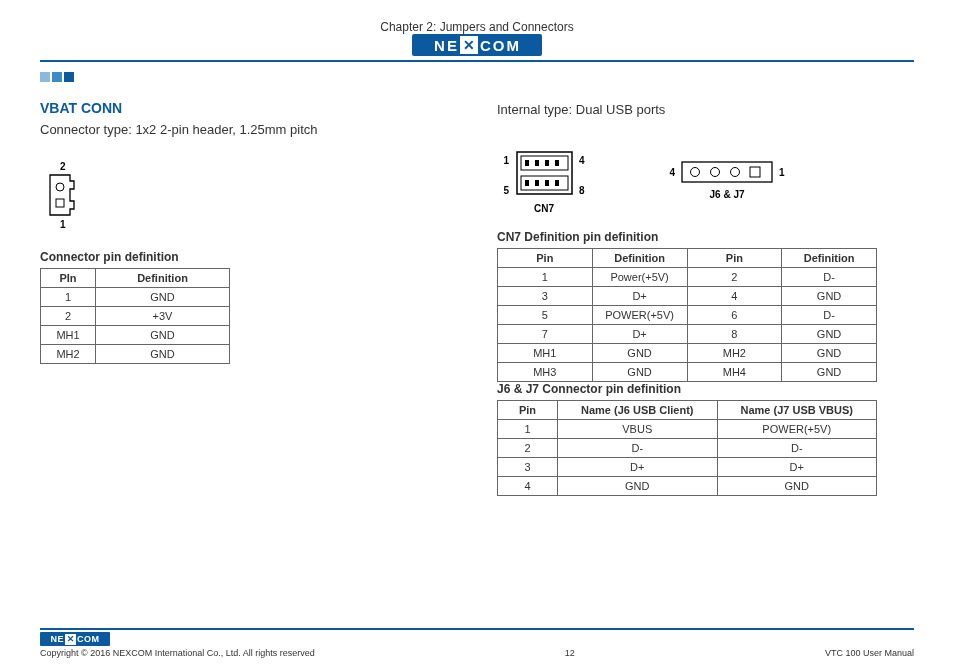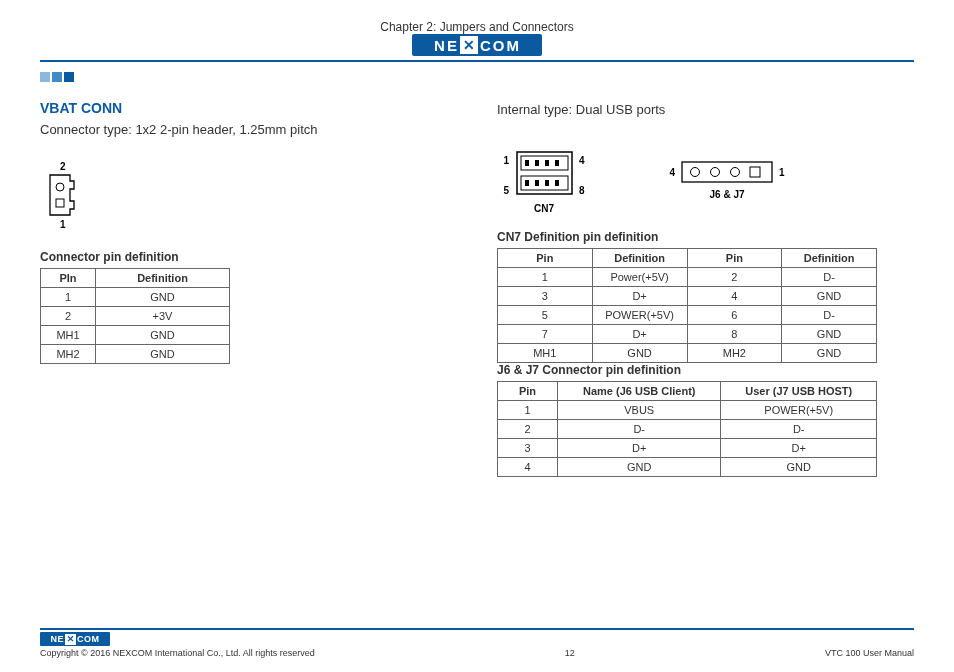--- a/index.html
+++ b/index.html
@@ -201,30 +201,36 @@
             <td>D+</td>
             <td>8</td>
             <td>GND</td>
           </tr>
       <tr>
             <td>MH1</td>
             <td>GND</td>
             <td>MH2</td>
             <td>GND</td>
           </tr>
+      <tr>
+            <td>MH3</td>
+            <td>GND</td>
+            <td>MH4</td>
+            <td>GND</td>
+          </tr>
     </tbody>
       </table>
 
     <div class="tbl-caption">J6 &amp; J7 Connector pin definition</div>
     <table class="j6j7-table">
       <tbody>
           <tr>
             <th>Pin</th>
             <th>Name (J6 USB Client)</th>
-            <th>User (J7 USB HOST)</th>
+            <th>Name (J7 USB VBUS)</th>
           </tr>
       <tr>
             <td>1</td>
             <td>VBUS</td>
             <td>POWER(+5V)</td>
           </tr>
       <tr>
             <td>2</td>
             <td>D-</td>
             <td>D-</td>

